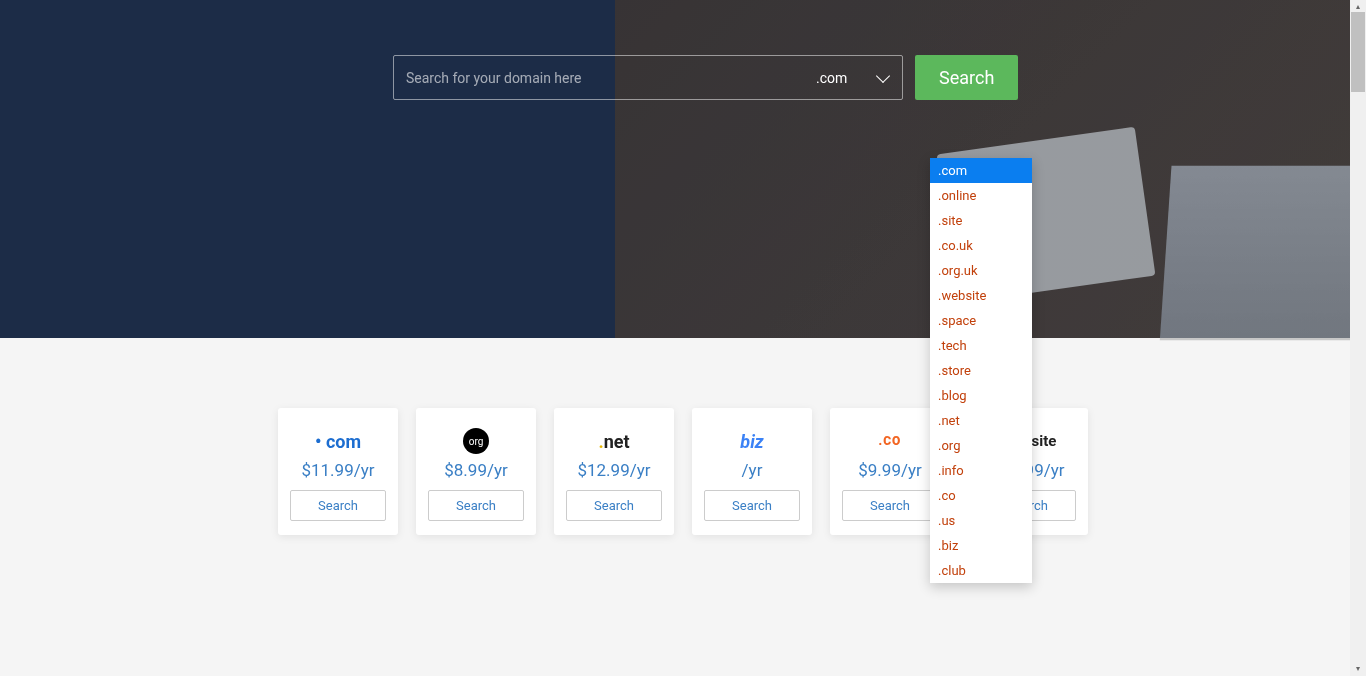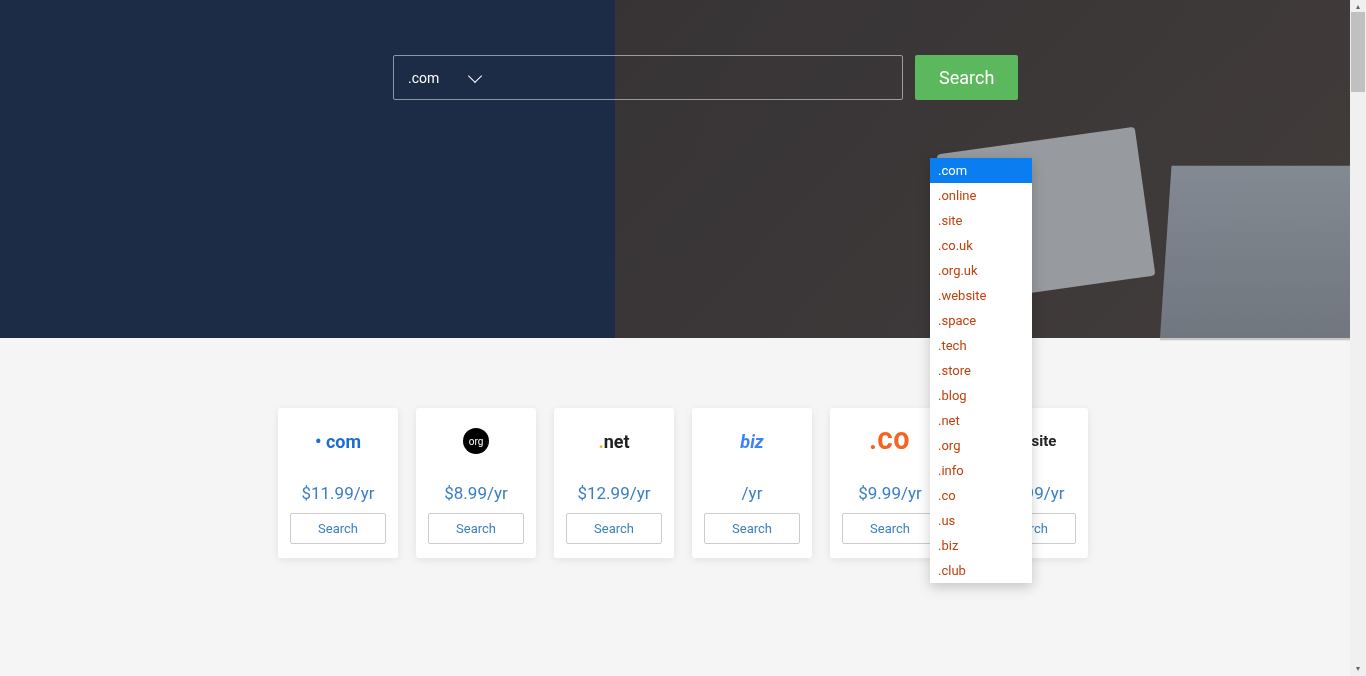--- a/index.html
+++ b/index.html
@@ -16,28 +16,28 @@
 .search-input{flex:1;background:transparent;border:none;padding:0 12px;color:#fff;font-size:14px;outline:none}
 .search-input::placeholder{color:rgba(255,255,255,0.6)}
 .tld-select{width:100px;display:flex;align-items:center;justify-content:space-between;padding:0 14px;color:#fff;font-size:14px;cursor:pointer}
 .chevron{width:10px;height:10px;border-right:1px solid #fff;border-bottom:1px solid #fff;transform:rotate(45deg);margin-top:-4px}
 .search-btn{height:45px;padding:0 24px;background:#5cb85c;color:#fff;border:none;font-size:18px;border-radius:2px;cursor:pointer}
 .dropdown{position:absolute;left:930px;top:158px;width:102px;background:#fff;box-shadow:0 4px 12px rgba(0,0,0,0.2);z-index:100}
 .dropdown-item{padding:5px 8px;font-size:13px;color:#c2410c;cursor:pointer}
 .dropdown-item.selected{background:#0a7ef0;color:#fff}
 .tld-section{padding:70px 0;max-width:1100px;margin:0 auto;display:flex;gap:18px;justify-content:center}
 .tld-card{width:120px;background:#fff;border-radius:3px;box-shadow:0 2px 8px rgba(0,0,0,0.08);padding:18px 12px 14px;text-align:center}
-.tld-logo{height:30px;display:flex;align-items:center;justify-content:center;margin-bottom:27px}
+.tld-logo{height:30px;display:flex;align-items:center;justify-content:center;margin-bottom:4px}
 .tld-com{color:#1c6dd0;font-weight:700;font-size:18px}
 .tld-com::before{content:'• ';color:#1c6dd0}
 .tld-org{width:26px;height:26px;background:#000000;border-radius:50%;color:#fff;font-size:10px;display:flex;align-items:center;justify-content:center;font-weight:400}
 .tld-net{color:#222;font-weight:700;font-size:18px}
 .tld-net::before{content:'.';color:#e8b800}
 .tld-bz{color:#3b82f6;font-weight:700;font-style:italic;font-size:18px}
-.tld-co{color:#f26522;font-weight:900;font-size:23px;letter-spacing:1px}
+.tld-co{color:#f26522;font-weight:900;font-size:12px;letter-spacing:1px}
 .tld-co::before{content:'.';color:#f26522}
 .tld-web{color:#222;font-weight:700;font-size:15px}
 .tld-web::before{content:'.';color:#4a9a4a}
 .tld-price{color:#3a7fc5;font-size:17px;font-weight:400;margin-bottom:10px}
 .tld-search-btn{width:100%;padding:7px 0;background:#fff;border:1px solid #ccc;color:#3a7fc5;font-size:13px;cursor:pointer;border-radius:2px}
 .scrollbar{position:absolute;right:0;top:0;width:16px;height:100%;background:#f0f0f0}
 .scrollbar-thumb{position:absolute;left:1px;top:0;width:14px;height:80px;background:#c0c0c0}
 .scrollbar-arrow{position:absolute;left:3px;width:10px;height:10px;font-size:8px;text-align:center;color:#666}
 </style>
 </head>
@@ -45,20 +45,21 @@
 
 <div class="hero">
   <div class="desk-bg">
     <div class="notebook"></div>
     <div class="laptop"></div>
     <div class="glasses"></div>
   </div>
   <div class="hero-inner">
     <div class="search-row">
       <div class="search-box">
+        <input class="search-input" placeholder="Search for your domain here" style="">
         <div class="tld-select">
           <span>.com</span>
           <span class="chevron"></span>
         </div>
       </div>
       <button class="search-btn">Search</button>
     </div>
   </div>
 </div>
 

